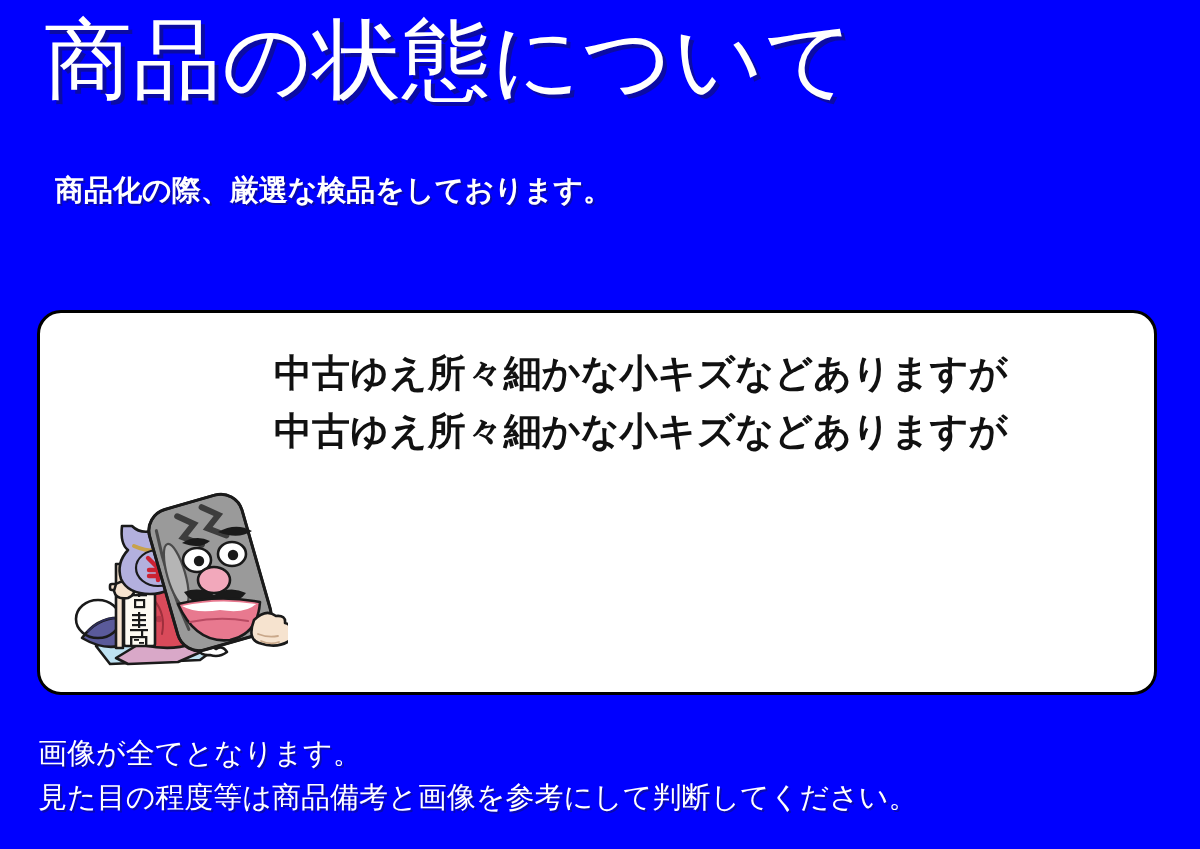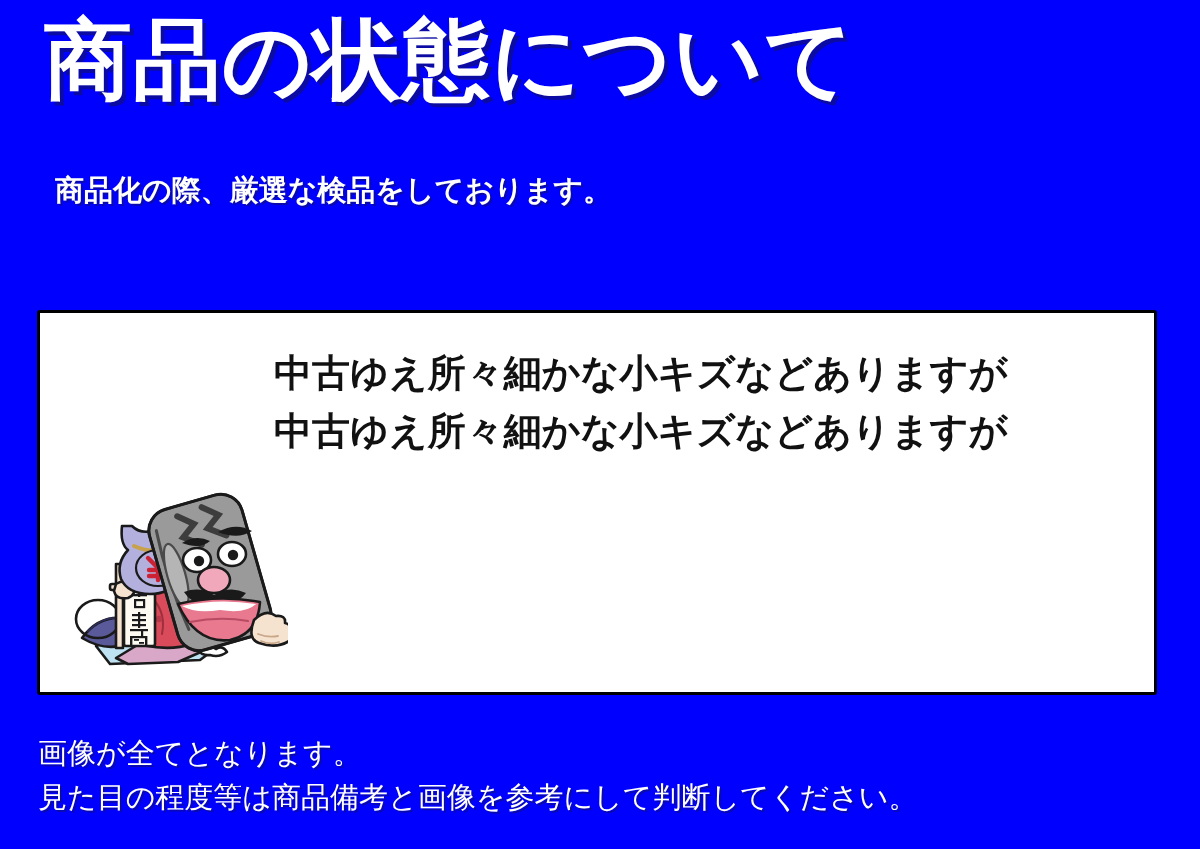--- a/index.html
+++ b/index.html
@@ -16,21 +16,21 @@
     font-family: "Liberation Sans", "DejaVu Sans", sans-serif;
   }
 
   
   #title {
     position: absolute;
     left: 44px;
     top: 16px;
     font-size: 88px;
     line-height: 1.0;
-    font-weight: bold;
+    font-weight: normal;
     color: #ffffff;
     letter-spacing: 1px;
     white-space: nowrap;
     text-shadow: 4px 4px 0 rgba(20, 20, 90, 0.55);
   }
 
   
   #intro {
     position: absolute;
     left: 55px;
@@ -48,21 +48,21 @@
 
   
   #card {
     position: absolute;
     left: 37px;
     top: 310px;
     width: 1120px;
     height: 385px;
     background: #ffffff;
     border: 3px solid #000000;
-    border-radius: 3px;
+    border-radius: 24px;
     box-sizing: border-box;
     overflow: hidden;
   }
   #card-text {
     position: absolute;
     left: 234px;
     top: 32px;
     width: 840px;
   }
   #card-text .line {

